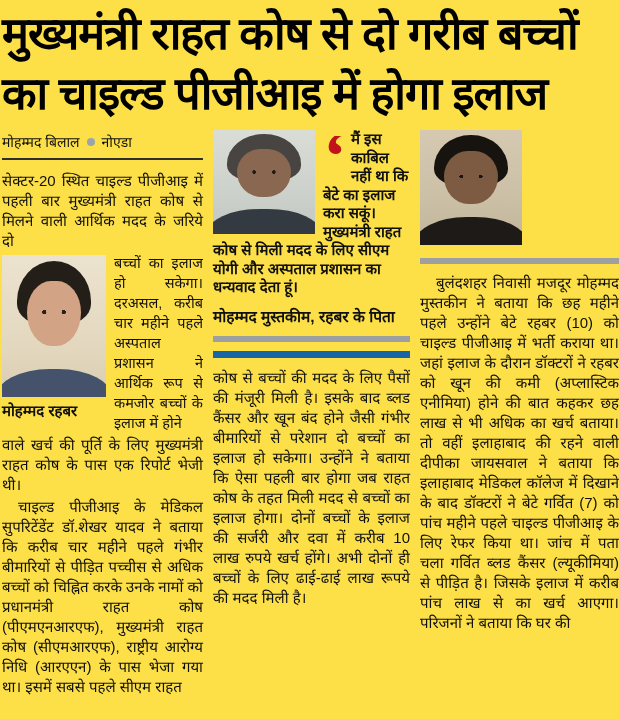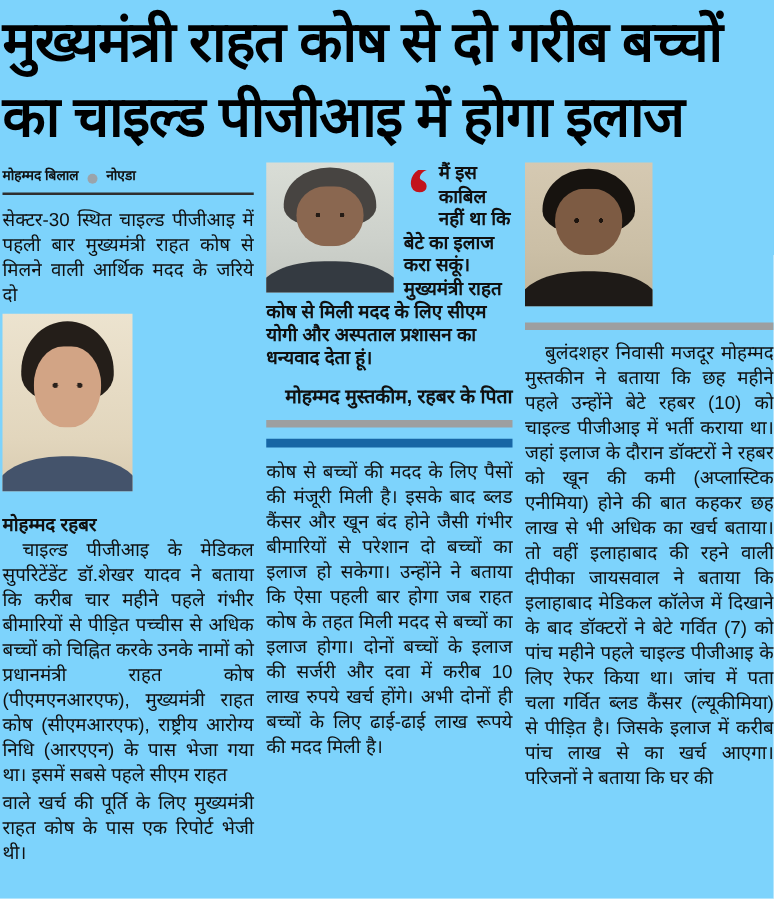--- a/index.html
+++ b/index.html
@@ -12,21 +12,21 @@
   }
   *{margin:0;padding:0;box-sizing:border-box;}
   html,body{background:#ffffff;}
   body{
     font-family:"Liberation Sans","DejaVu Sans",sans-serif;
     color:var(--text-black);
   }
   .page{
     position:relative;
     width:619px;height:719px;
-    background:#7dd3fc;
+    background:#fde047;
     overflow:hidden;
     padding:4px 2px 0 2px;
   }
   .headline{
     font-size:45px;
     line-height:60px;
     font-weight:700;
     color:#000;
     letter-spacing:-1px;
     margin:0 0 6px 0;
@@ -34,22 +34,22 @@
   .columns{
     display:flex;
     gap:10px;
   }
   .col{flex:0 0 auto;}
   .col-left{width:201px;}
   .col-mid{width:197px;}
   .col-right{width:199px;}
 
   .byline{
-    font-size:11px;font-weight:700;
-    display:flex;align-items:flex-end;gap:7px;
+    font-size:14px;font-weight:400;
+    display:flex;align-items:center;gap:7px;
     padding-top:2px;
   }
   .byline-dot{
     width:8px;height:8px;border-radius:50%;
     background:#9aa4ab;display:inline-block;
   }
   .byline-rule{
     border-bottom:2px solid var(--rule-dark);
     margin:7px 0 11px 0;
   }
@@ -62,21 +62,21 @@
   }
   .indent{text-indent:16px;}
   .mt{margin-top:2px;}
 
   
   .photo-row{margin-top:2px;}
   .photo-row::after{content:"";display:block;clear:both;}
   .figure-left{float:left;width:104px;margin:2px 8px 0 0;}
   .beside{overflow:hidden;font-size:14.5px;line-height:20px;}
   .figcap{
-    font-size:15px;font-weight:700;margin-top:16px;white-space:nowrap;
+    font-size:15px;font-weight:700;margin-top:3px;white-space:nowrap;
   }
 
   
   .photo{
     position:relative;overflow:hidden;display:block;
   }
   .photo-boy{width:104px;height:142px;background:linear-gradient(180deg,#ece3cf 0%,#e2d6bd 70%,#d8cbb0 100%);}
   .photo-man{width:102px;height:104px;background:linear-gradient(180deg,#d9ddd6 0%,#cdd1cb 60%,#c2c6c0 100%);}
   .photo-woman{width:102px;height:115px;background:linear-gradient(180deg,#d5c9b2 0%,#cbbfa6 60%,#c0b49a 100%);}
   .ph-hair{position:absolute;left:14%;top:4%;width:72%;height:46%;border-radius:50% 50% 42% 42% / 62% 62% 34% 34%;}
@@ -116,21 +116,20 @@
   .quote-text{
     display:block;
     font-size:15px;line-height:18.5px;
     font-weight:600;
     text-align:left;
   }
   .attribution{
     clear:left;
     font-size:15.5px;font-weight:700;
     margin-top:8px;
-    text-align:right;
   }
   .divider-gray{
     height:6px;background:var(--divider-gray);
     margin:9px 0 9px 0;
   }
   .subhead{
     font-size:17.5px;line-height:23px;
     font-weight:700;
     color:var(--subhead-slate);
     text-align:left;
@@ -150,35 +149,36 @@
   <div class="columns">
 
     <div class="col col-left">
       <div class="byline">
         <span>मोहम्मद बिलाल</span>
         <span class="byline-dot"></span>
         <span>नोएडा</span>
       </div>
       <div class="byline-rule"></div>
 
-      <p class="body-text">सेक्टर-30 स्थित चाइल्ड पीजीआइ में पहली बार मुख्यमंत्री राहत कोष से मिलने वाली आर्थिक मदद के जरिये दो</p>
+      <p class="body-text">सेक्टर-20 स्थित चाइल्ड पीजीआइ में पहली बार मुख्यमंत्री राहत कोष से मिलने वाली आर्थिक मदद के जरिये दो</p>
 
       <div class="photo-row">
         <figure class="figure-left">
           <span class="photo photo-boy">
             <span class="ph-hair"></span>
             <span class="ph-face"></span>
             <span class="ph-shirt"></span>
           </span>
           <figcaption class="figcap">मोहम्मद रहबर</figcaption>
         </figure>
-      </div>
-
+        <p class="body-text beside">बच्चों का इलाज हो सकेगा। दरअसल, करीब चार महीने पहले अस्पताल प्रशासन ने आर्थिक रूप से कमजोर बच्चों के इलाज में होने</p>
+      </div>
+
+      <p class="body-text mt">वाले खर्च की पूर्ति के लिए मुख्यमंत्री राहत कोष के पास एक रिपोर्ट भेजी थी।</p>
       <p class="body-text indent mt">चाइल्ड पीजीआइ के मेडिकल सुपरिटेंडेंट डॉ.शेखर यादव ने बताया कि करीब चार महीने पहले गंभीर बीमारियों से पीड़ित पच्चीस से अधिक बच्चों को चिह्नित करके उनके नामों को प्रधानमंत्री राहत कोष (पीएमएनआरएफ), मुख्यमंत्री राहत कोष (सीएमआरएफ), राष्ट्रीय आरोग्य निधि (आरएएन) के पास भेजा गया था। इसमें सबसे पहले सीएम राहत</p>
-      <p class="body-text mt">वाले खर्च की पूर्ति के लिए मुख्यमंत्री राहत कोष के पास एक रिपोर्ट भेजी थी।</p>
     </div>
 
     <div class="col col-mid">
       <div class="quote-block">
         <span class="photo photo-man">
           <span class="ph-hair"></span>
           <span class="ph-face"></span>
           <span class="ph-shirt"></span>
         </span>
         <span class="qmark">‘</span>

